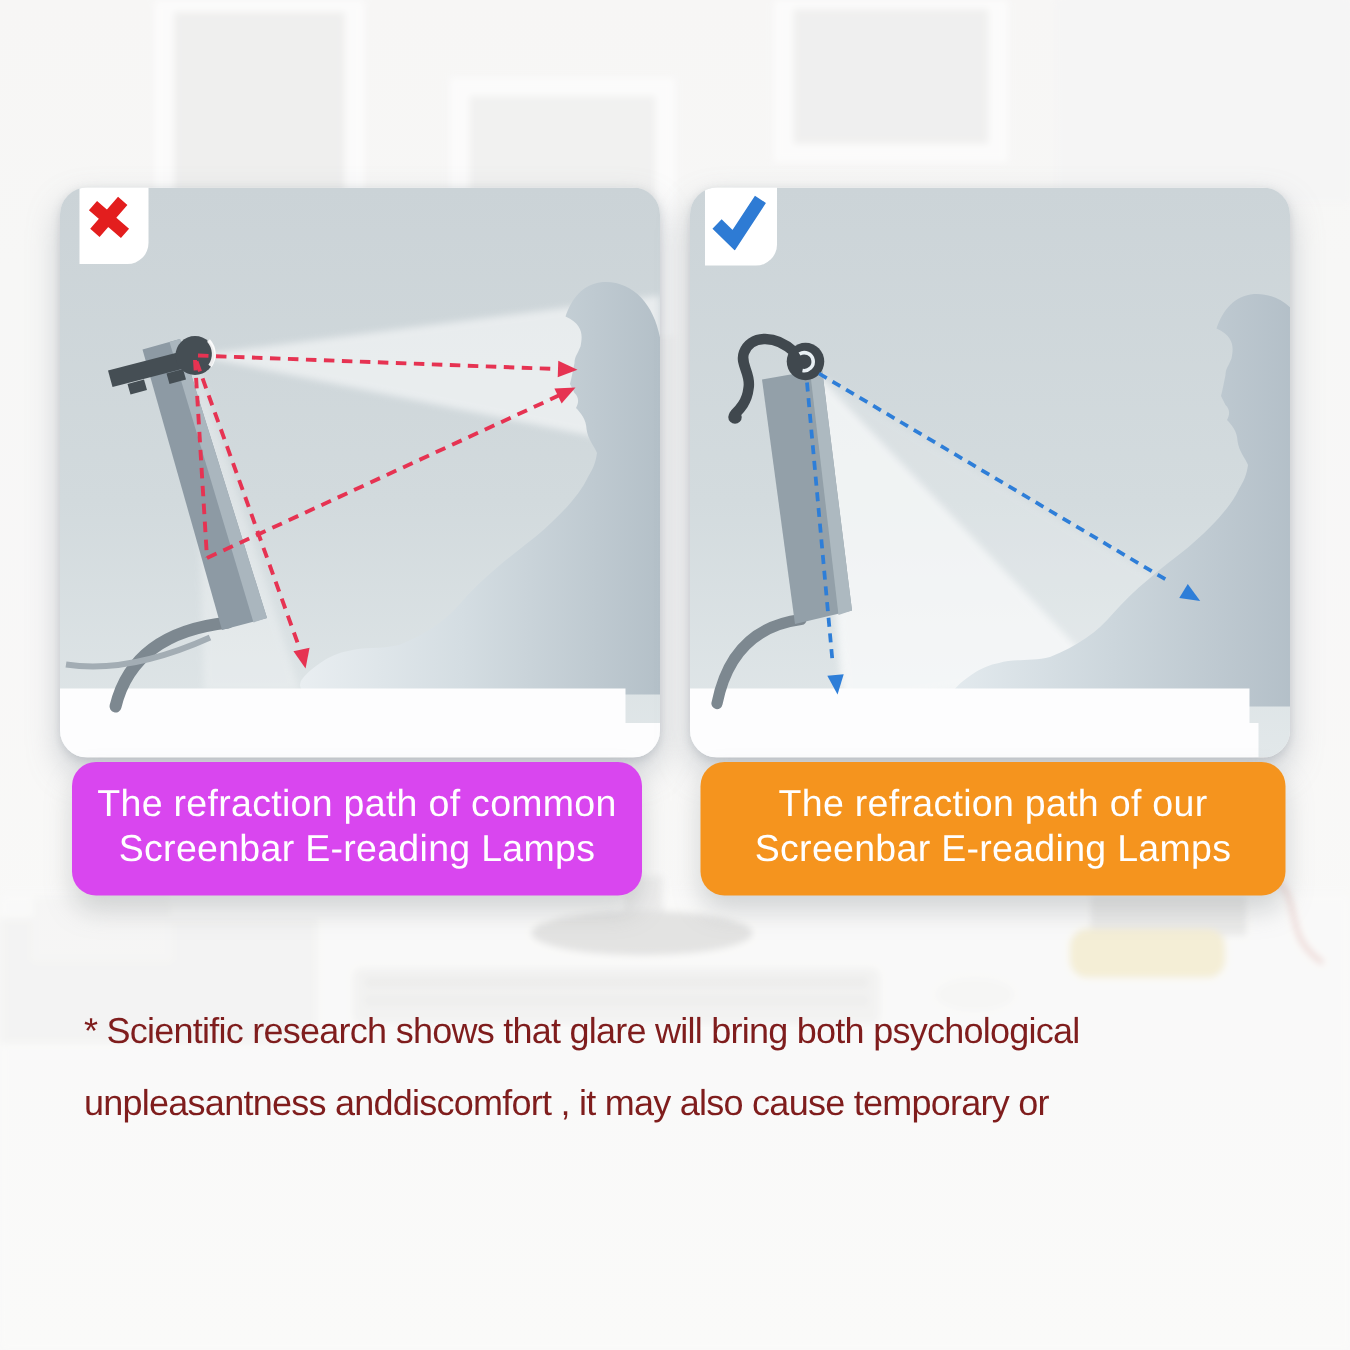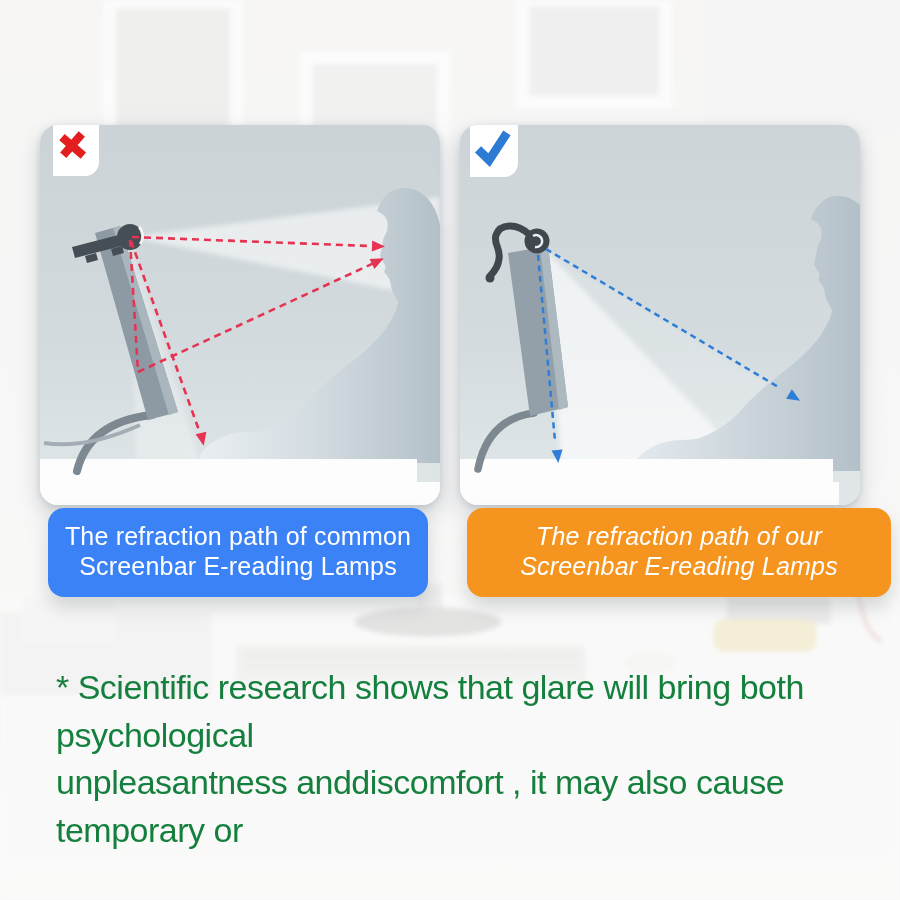--- a/index.html
+++ b/index.html
@@ -11,24 +11,24 @@
   .panel.left{left:40px;}
   .panel.right{left:460px;}
   .panel svg{position:absolute;left:0;top:0;}
   .badge{position:absolute;top:0;background:#fff;border-radius:0 0 14px 0;
          display:flex;align-items:center;justify-content:center;}
   .badge.x{left:13px;width:46px;height:51px;}
   .badge.check{left:10px;width:48px;height:52px;}
   .caption{position:absolute;top:508px;height:89px;border-radius:16px;color:#fff;
            text-align:center;font-size:25px;line-height:30px;padding-top:13px;box-sizing:border-box;
            letter-spacing:.2px;box-shadow:0 10px 18px rgba(140,145,150,.35);}
-  .caption.gray{left:48px;width:380px;background:#3b82f6;}
-  .caption.orange{left:467px;width:424px;background:#f5941e;font-style:italic;}
-  .footnote{position:absolute;left:56px;top:664px;width:812px;color:#15803d;
-            font-size:34px;line-height:47.5px;letter-spacing:-0.5px;}
+  .caption.gray{left:48px;width:380px;background:#d946ef;}
+  .caption.orange{left:467px;width:390px;background:#f5941e;}
+  .footnote{position:absolute;left:56px;top:664px;width:812px;color:#7f1d1d;
+            font-size:24px;line-height:47.5px;letter-spacing:-0.5px;}
 </style>
 </head>
 <body>
 
 <div class="stage">
 
   <svg class="bg" width="900" height="900" viewBox="0 0 900 900">
     <defs>
       <filter id="bgblur">
           <feGaussianBlur stdDeviation="2.6"></feGaussianBlur>

